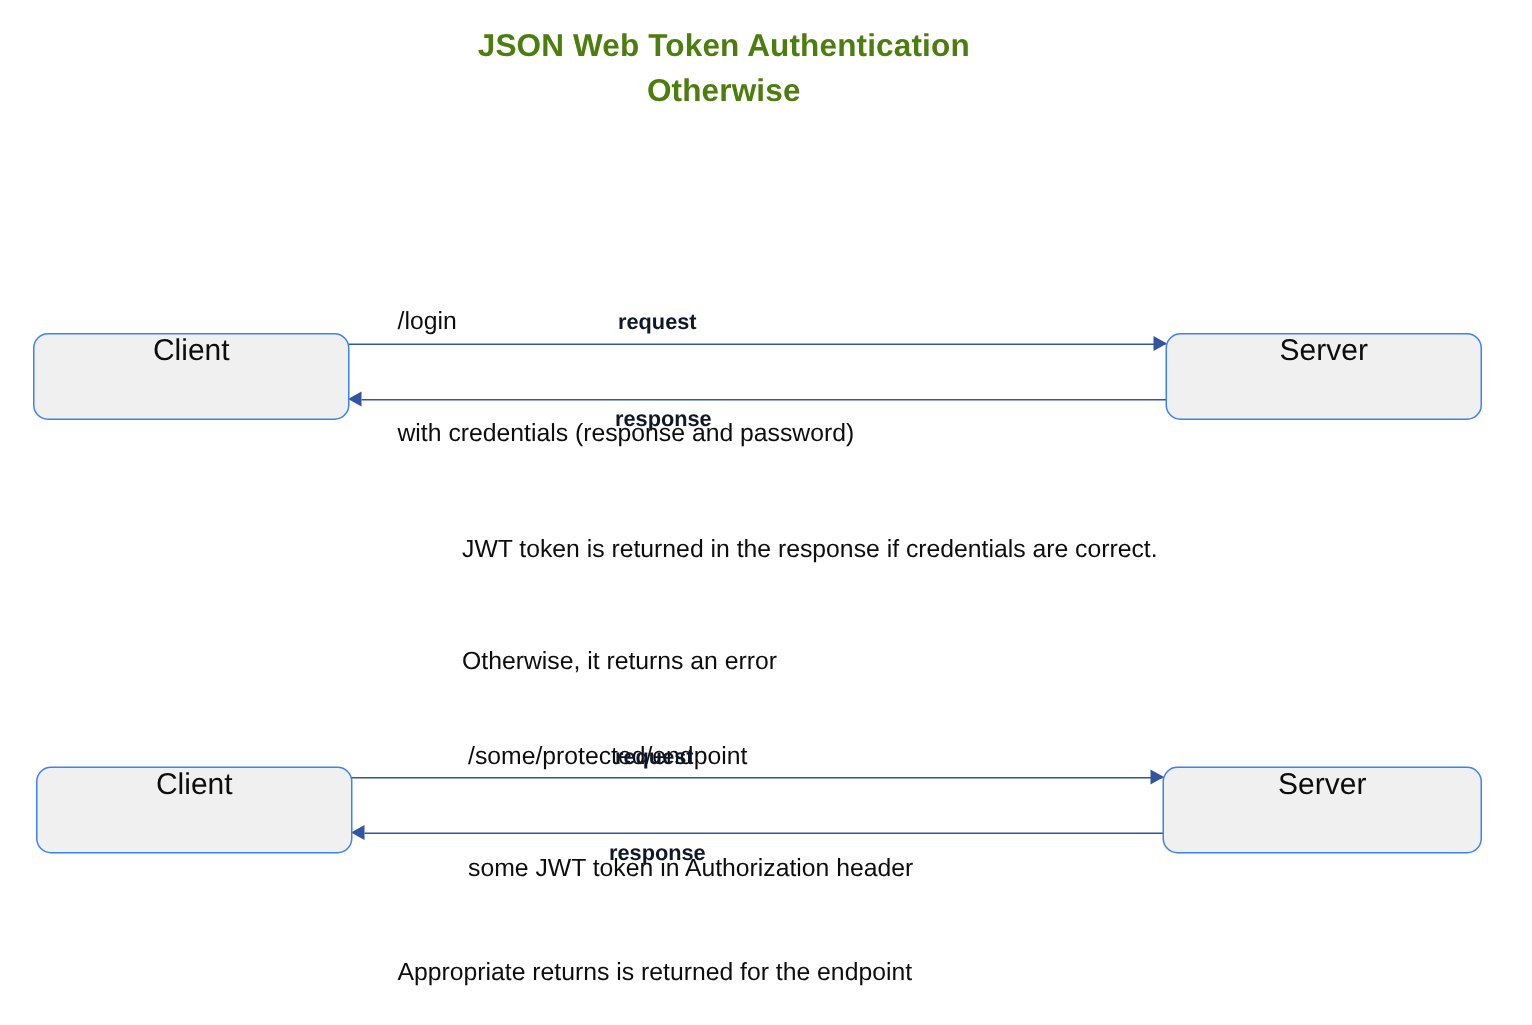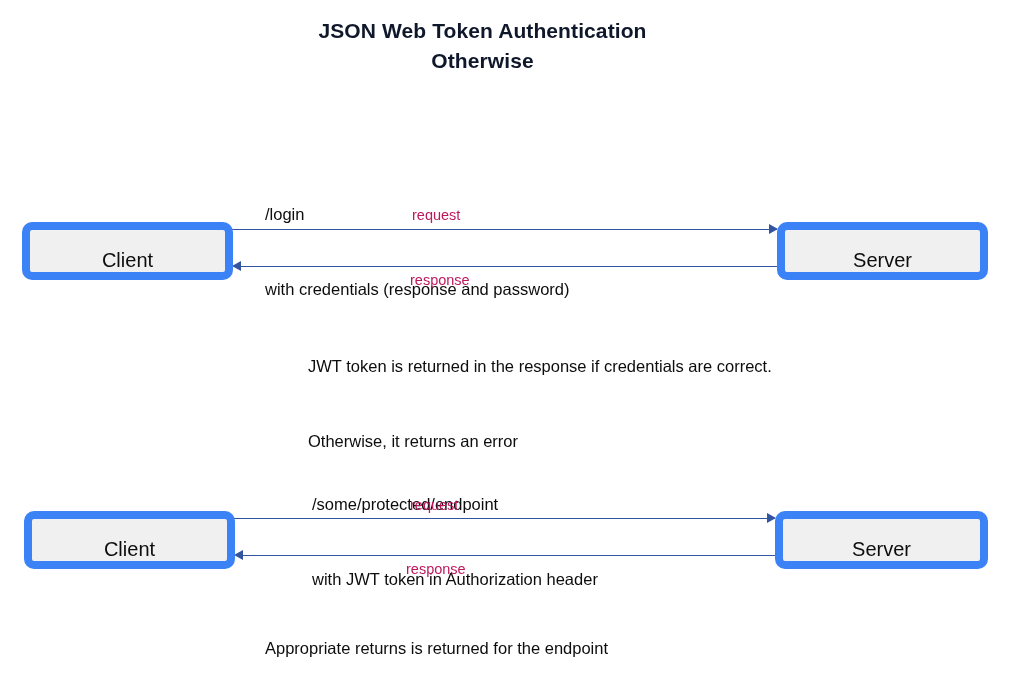--- a/index.html
+++ b/index.html
@@ -20,40 +20,40 @@
   .title {
     position: absolute;
     left: 0;
     top: 16px;
     width: 965px;
     text-align: center;
     font-size: 21px;
     font-weight: bold;
     line-height: 30px;
     letter-spacing: 0.1px;
-    color: #0f172a;
+    color: #4d7c0f;
   }
 
   
   .flow {
     position: absolute;
     left: 0;
     top: 0;
     width: 1021px;
   }
 
   
   .node {
     position: absolute;
     box-sizing: border-box;
     background: #F0F0F0;
-    border: 8px solid #3b82f6;
+    border: 1px solid #3b82f6;
     border-radius: 10px;
     display: flex;
-    align-items: flex-end;
+    align-items: flex-start;
     justify-content: center;
     font-size: 20px;
     color: #0d0d0d;
     font-weight: normal;
   }
 
   
   .arrow-line {
     position: absolute;
     height: 0;
@@ -72,22 +72,22 @@
   .arrow-head.left {
     border-top: 5px solid transparent;
     border-bottom: 5px solid transparent;
     border-right: 9px solid #3355A0;
   }
 
   
   .edge-label {
     position: absolute;
     font-size: 14.5px;
-    font-weight: normal;
-    color: #be185d;
+    font-weight: bold;
+    color: #0f172a;
     white-space: nowrap;
   }
 
   
   .textblock {
     position: absolute;
     font-size: 16.5px;
     line-height: 25px;
     color: #0d0d0d;
     white-space: pre-wrap;
@@ -130,21 +130,21 @@
   <div class="textblock" style="left:265px; top:304px;margin-left:43px;">
     <div><span class="b">JWT token</span><span> is returned in the response if credentials are correct.</span></div>
     <div><span>Otherwise, it returns an error</span></div>
   </div>
 </div>
 
 <div class="flow">
 
   <div class="textblock" style="left:265px; top:442px;margin-left:47px;">
     <div><span class="b">/some/protected/endpoint</span></div>
-    <div><span>with </span><span class="b">JWT token</span><span> in Authorization header</span></div>
+    <div><span>some </span><span class="b">JWT token</span><span> in Authorization header</span></div>
   </div>
 
   <div class="edge-label" style="left:410px; top:497px;">request</div>
 
   <div class="arrow-line" style="left:234px; top:518px; width:541px;"></div>
   <div class="arrow-head right" style="left:767px; top:513px;"></div>
 
   <div class="arrow-line" style="left:243px; top:555px; width:533px;"></div>
   <div class="arrow-head left" style="left:234px; top:550px;"></div>
 

